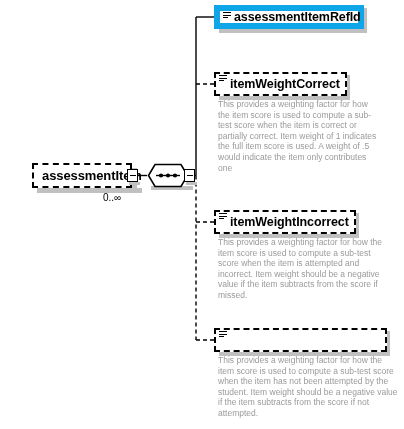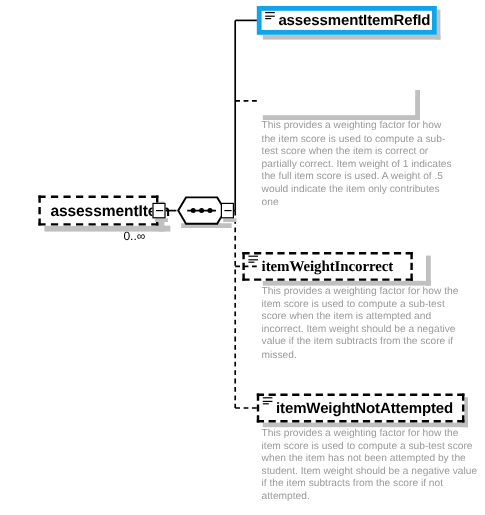--- a/index.html
+++ b/index.html
@@ -27,21 +27,21 @@
     position: absolute;
     box-sizing: border-box;
     background: #ffffff;
     height: 24px;
     display: flex;
     align-items: center;
     padding-left: 14px;
     padding-right: 6px;
     white-space: nowrap;
   }
-  .node.solid   { border: 4px solid #0ea5e9; }
+  .node.solid   { border: 6px solid #0ea5e9; }
   .node.dashed  { border: 2px dashed #000000; }
 
   .node-label {
     font-size: 12.5px;
     font-weight: bold;
     color: #000000;
     line-height: 1;
     letter-spacing: -0.1px;
   }
 
@@ -226,44 +226,51 @@
         <i></i>
         <i></i>
     </span>
     <span class="node-label">assessmentItemRefId</span>
   </div>
 
 
   <div class="shadow" style="left:219px; top:96px; width:131px; height:4px;"></div>
   <div class="shadow" style="left:346px; top:75px; width:4px; height:25px;"></div>
 
+  <div class="node dashed" style="left:214px; top:72px; width:133px;">
+    <span class="lines-icon">
+      <i></i>
+        <i></i>
+        <i></i>
+    </span>
+    <span class="node-label">itemWeightCorrect</span>
+  </div>
 
   <div class="desc" style="left:218px; top:99px; width:160px;">This provides a weighting factor for how the item score is used to compute a sub-test score when the item is correct or partially correct. Item weight of 1 indicates the full item score is used. A weight of .5 would indicate the item only contributes one</div>
 
   <div class="shadow" style="left:219px; top:234px; width:140px; height:4px;"></div>
   <div class="shadow" style="left:355px; top:213px; width:4px; height:25px;"></div>
 
-  <div class="node dashed" style="left:202px; top:210px; width:142px;font-family:Liberation Serif, serif;">
+  <div class="node dashed" style="left:214px; top:210px; width:142px;">
     <span class="lines-icon">
       <i></i>
         <i></i>
         <i></i>
     </span>
     <span class="node-label">itemWeightIncorrect</span>
   </div>
 
   <div class="desc" style="left:218px; top:237px; width:164px;">This provides a weighting factor for how the item score is used to compute a sub-test score when the item is attempted and incorrect. Item weight should be a negative value if the item subtracts from the score if missed.</div>
 
   <div class="shadow" style="left:219px; top:352px; width:171px; height:4px;"></div>
   <div class="shadow" style="left:386px; top:331px; width:4px; height:25px;"></div>
 
   <div class="node dashed" style="left:214px; top:328px; width:173px;">
     <span class="lines-icon">
       <i></i>
         <i></i>
         <i></i>
     </span>
-    <span class="node-label">itemWeightNotAttempted</span>
   </div>
 
   <div class="desc" style="left:218px; top:355px; width:180px;">This provides a weighting factor for how the item score is used to compute a sub-test score when the item has not been attempted by the student. Item weight should be a negative value if the item subtracts from the score if not attempted.</div>
 
 </div>
 
 </body></html>

